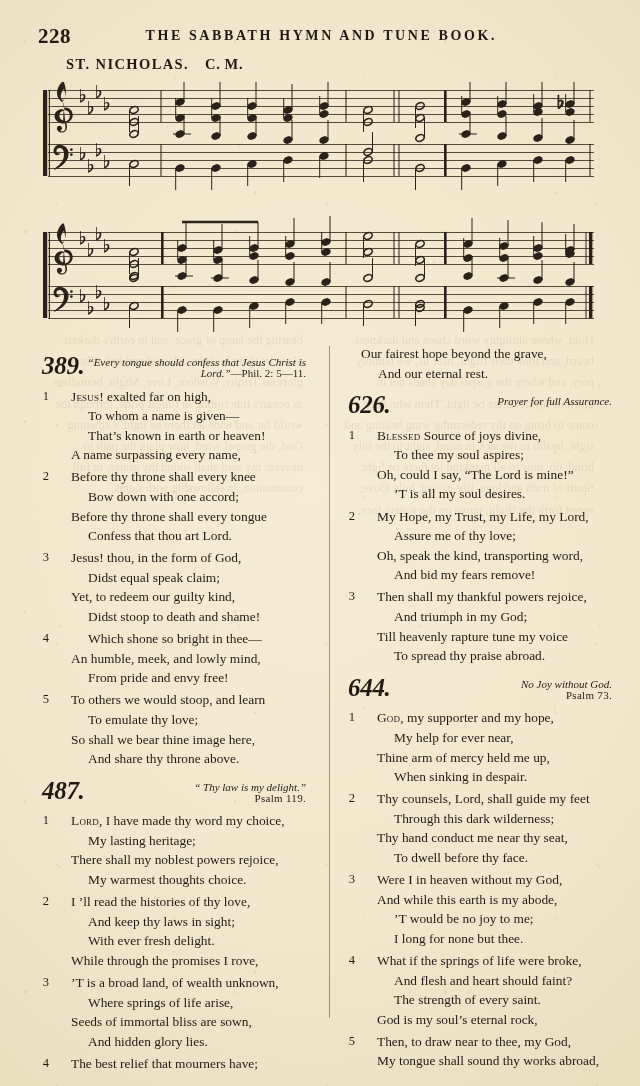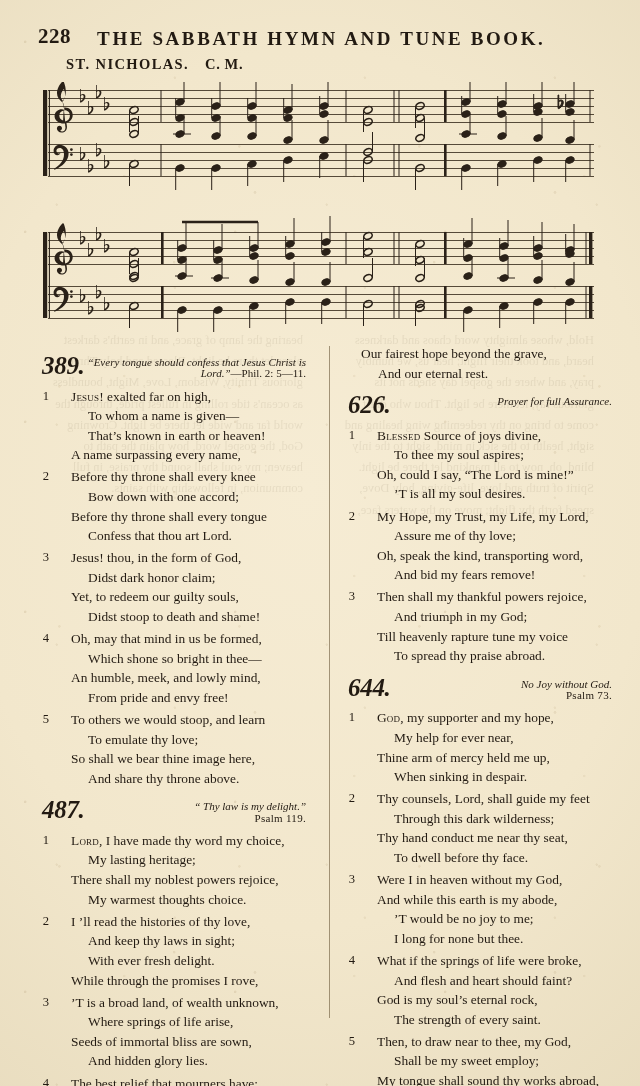--- a/index.html
+++ b/index.html
@@ -43,21 +43,21 @@
 
   
   .runhead{position:absolute;left:0;right:0;top:24px;height:24px;}
   .folio{
     position:absolute;left:38px;top:0;
     font-size:21px;font-weight:700;letter-spacing:.5px;
   }
   .runtitle{
     position:absolute;left:0;right:0;top:4px;
     text-align:center;
-    font-size:19px;font-weight:700;letter-spacing:2.6px;
+    font-size:14px;font-weight:700;letter-spacing:2.6px;
     text-indent:2.6px;
   }
   .tunehead{
     position:absolute;left:66px;top:56px;
     font-size:14.5px;font-weight:700;letter-spacing:1.4px;
   }
   .tunehead .meter{margin-left:16px;letter-spacing:.6px;}
 
   
   .music{position:absolute;left:34px;top:82px;width:574px;height:258px;}
@@ -727,29 +727,28 @@
               <div class="ln">Before thy throne shall every knee</div>
               <div class="ln ind">Bow down with one accord;</div>
               <div class="ln">Before thy throne shall every tongue</div>
               <div class="ln ind">Confess that thou art Lord.</div>
             </div>
           </div>
           <div class="stanza">
             <div class="st-no">3</div>
             <div class="st-lines">
               <div class="ln">Jesus! thou, in the form of God,</div>
-              <div class="ln ind">Didst dark honor claim;</div>
-              <div class="ln">Yet, to redeem our guilty souls,</div>
+              <div class="ln ind">Didst equal speak claim;</div>
+              <div class="ln">Yet, to redeem our guilty kind,</div>
               <div class="ln ind">Didst stoop to death and shame!</div>
             </div>
           </div>
           <div class="stanza">
             <div class="st-no">4</div>
             <div class="st-lines">
-              <div class="ln">Oh, may that mind in us be formed,</div>
               <div class="ln ind">Which shone so bright in thee—</div>
               <div class="ln">An humble, meek, and lowly mind,</div>
               <div class="ln ind">From pride and envy free!</div>
             </div>
           </div>
           <div class="stanza">
             <div class="st-no">5</div>
             <div class="st-lines">
               <div class="ln">To others we would stoop, and learn</div>
               <div class="ln ind">To emulate thy love;</div>
@@ -866,29 +865,28 @@
               <div class="ln">And while this earth is my abode,</div>
               <div class="ln ind">’T would be no joy to me;</div>
               <div class="ln ind">I long for none but thee.</div>
             </div>
           </div>
           <div class="stanza">
             <div class="st-no">4</div>
             <div class="st-lines">
               <div class="ln">What if the springs of life were broke,</div>
               <div class="ln ind">And flesh and heart should faint?</div>
+              <div class="ln ind">The strength of every saint.</div>
               <div class="ln">God is my soul’s eternal rock,</div>
-              <div class="ln ind">The strength of every saint.</div>
             </div>
           </div>
           <div class="stanza">
             <div class="st-no">5</div>
             <div class="st-lines">
               <div class="ln">Then, to draw near to thee, my God,</div>
-              <div class="ln ind">Shall be my sweet employ;</div>
               <div class="ln">My tongue shall sound thy works abroad,</div>
             </div>
           </div>
         </div>
       </div>
   </div>
 
 </div>
 
 </body></html>

